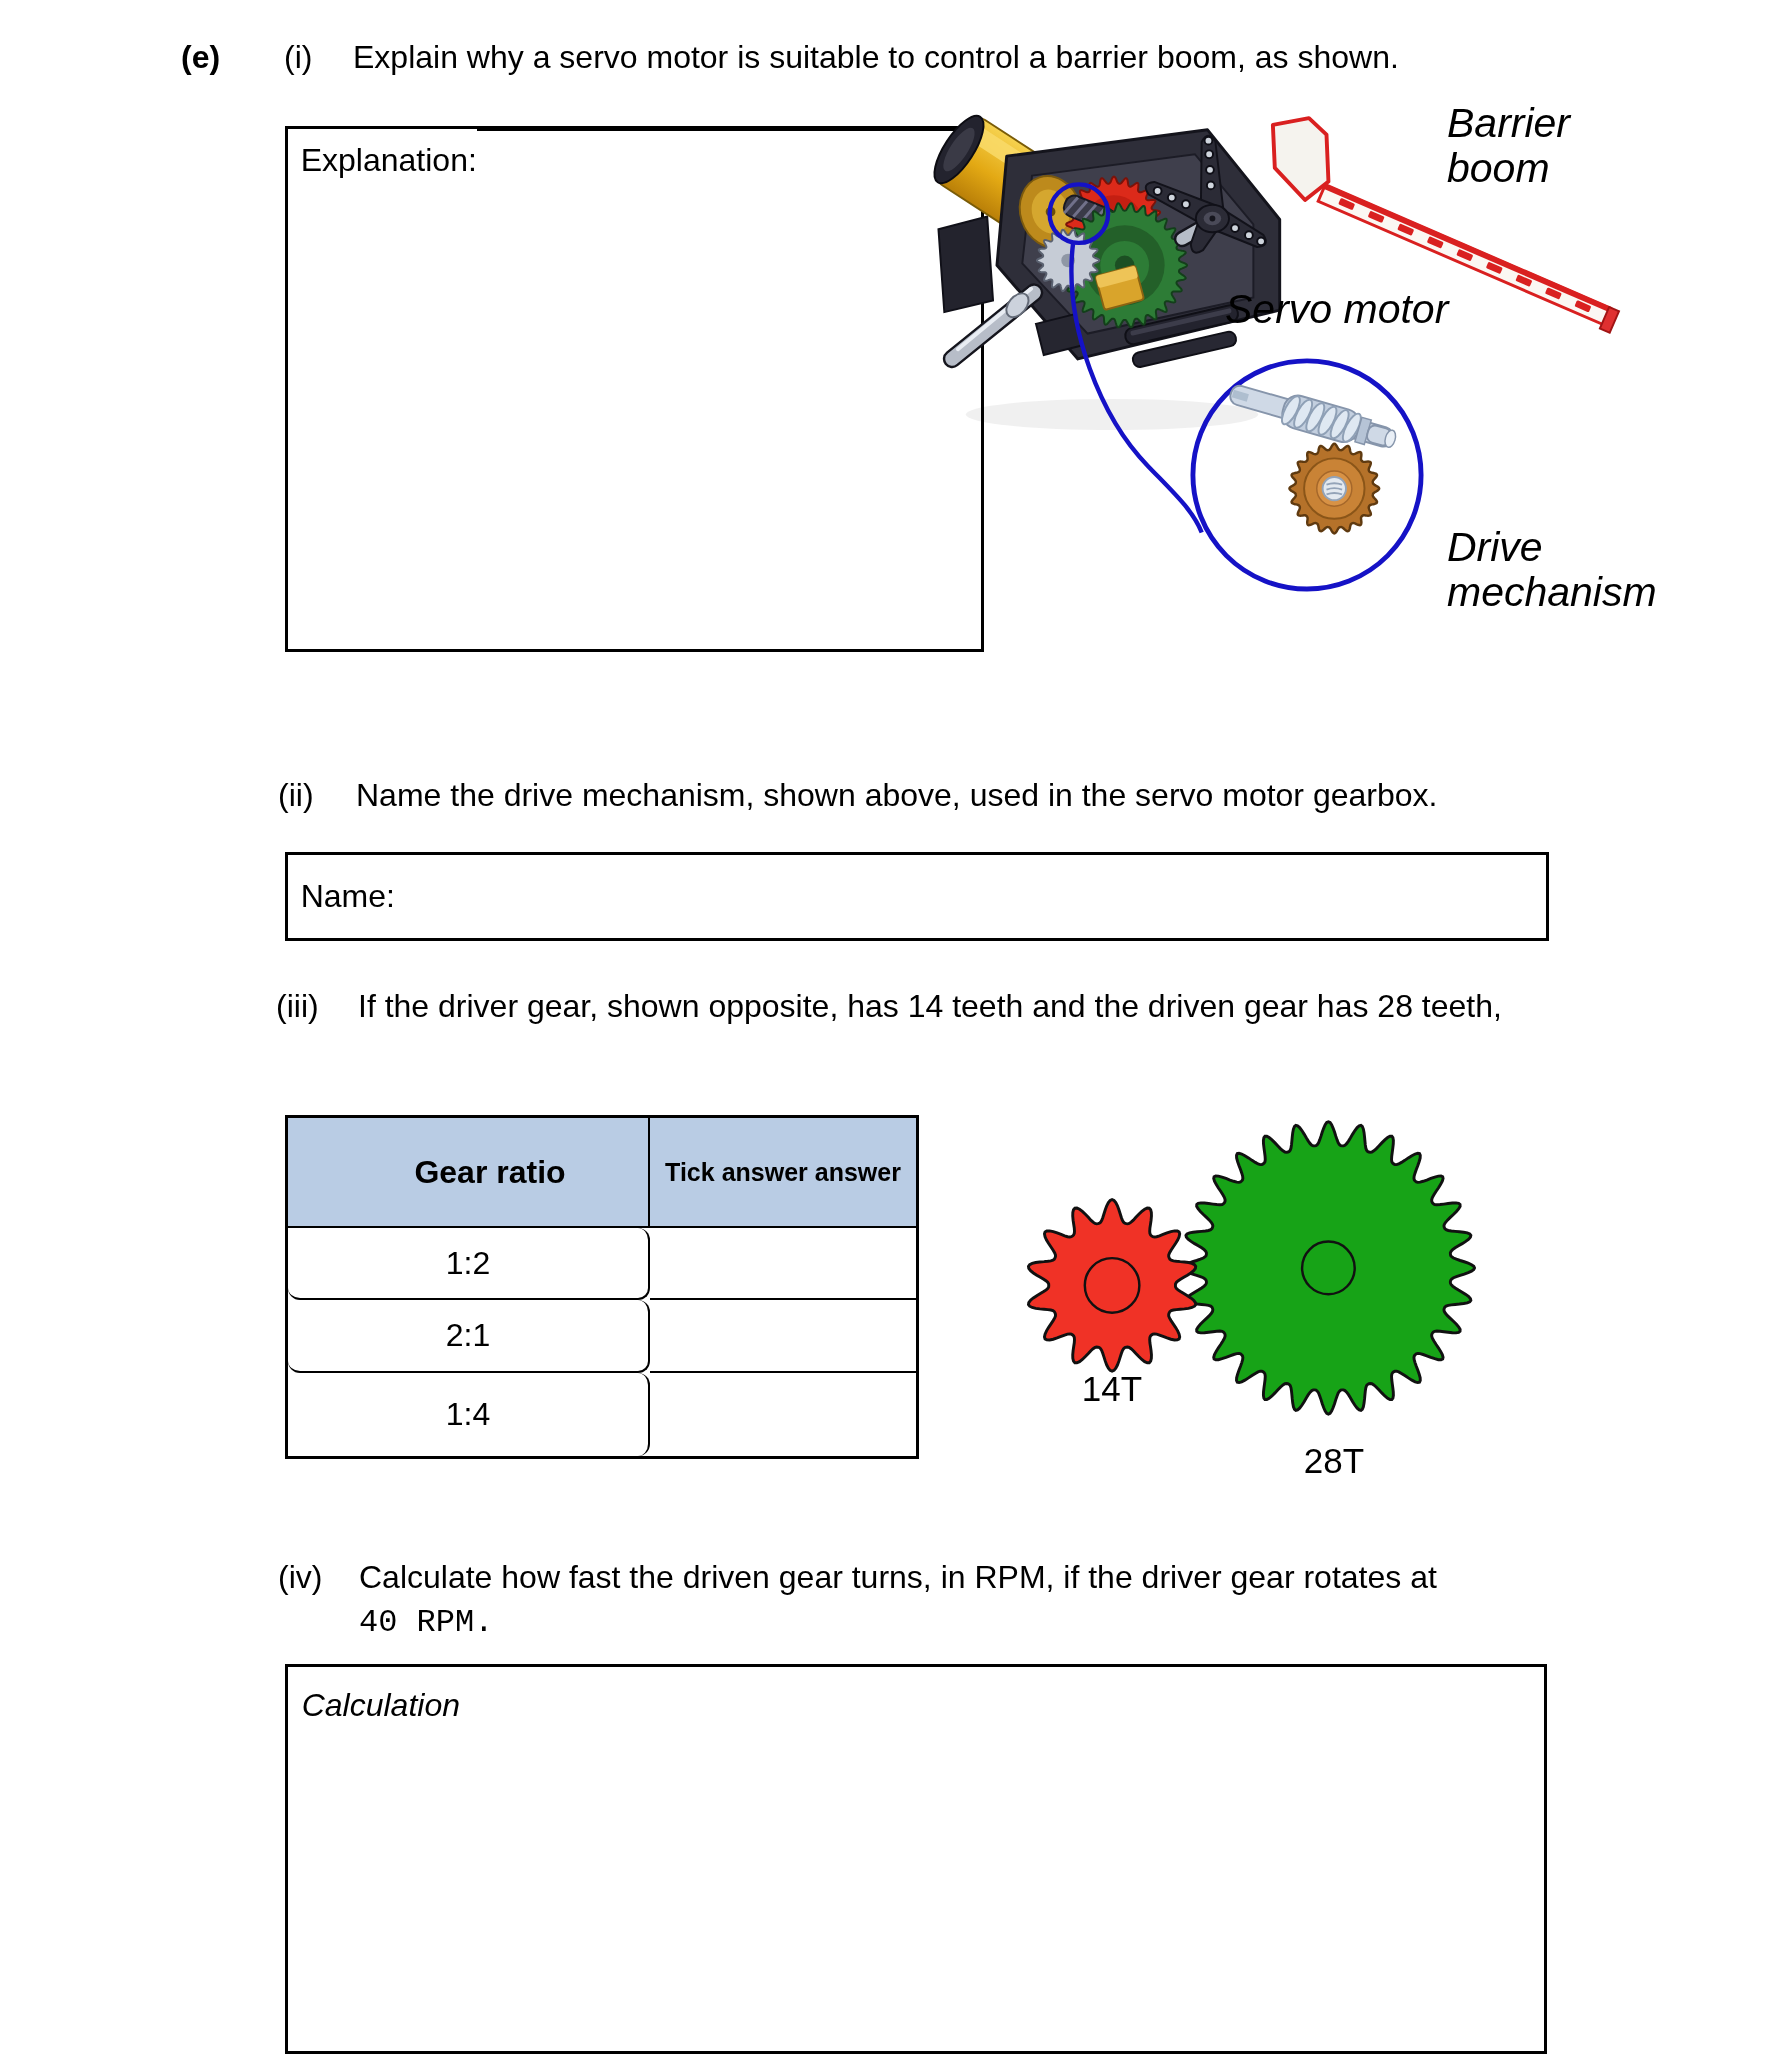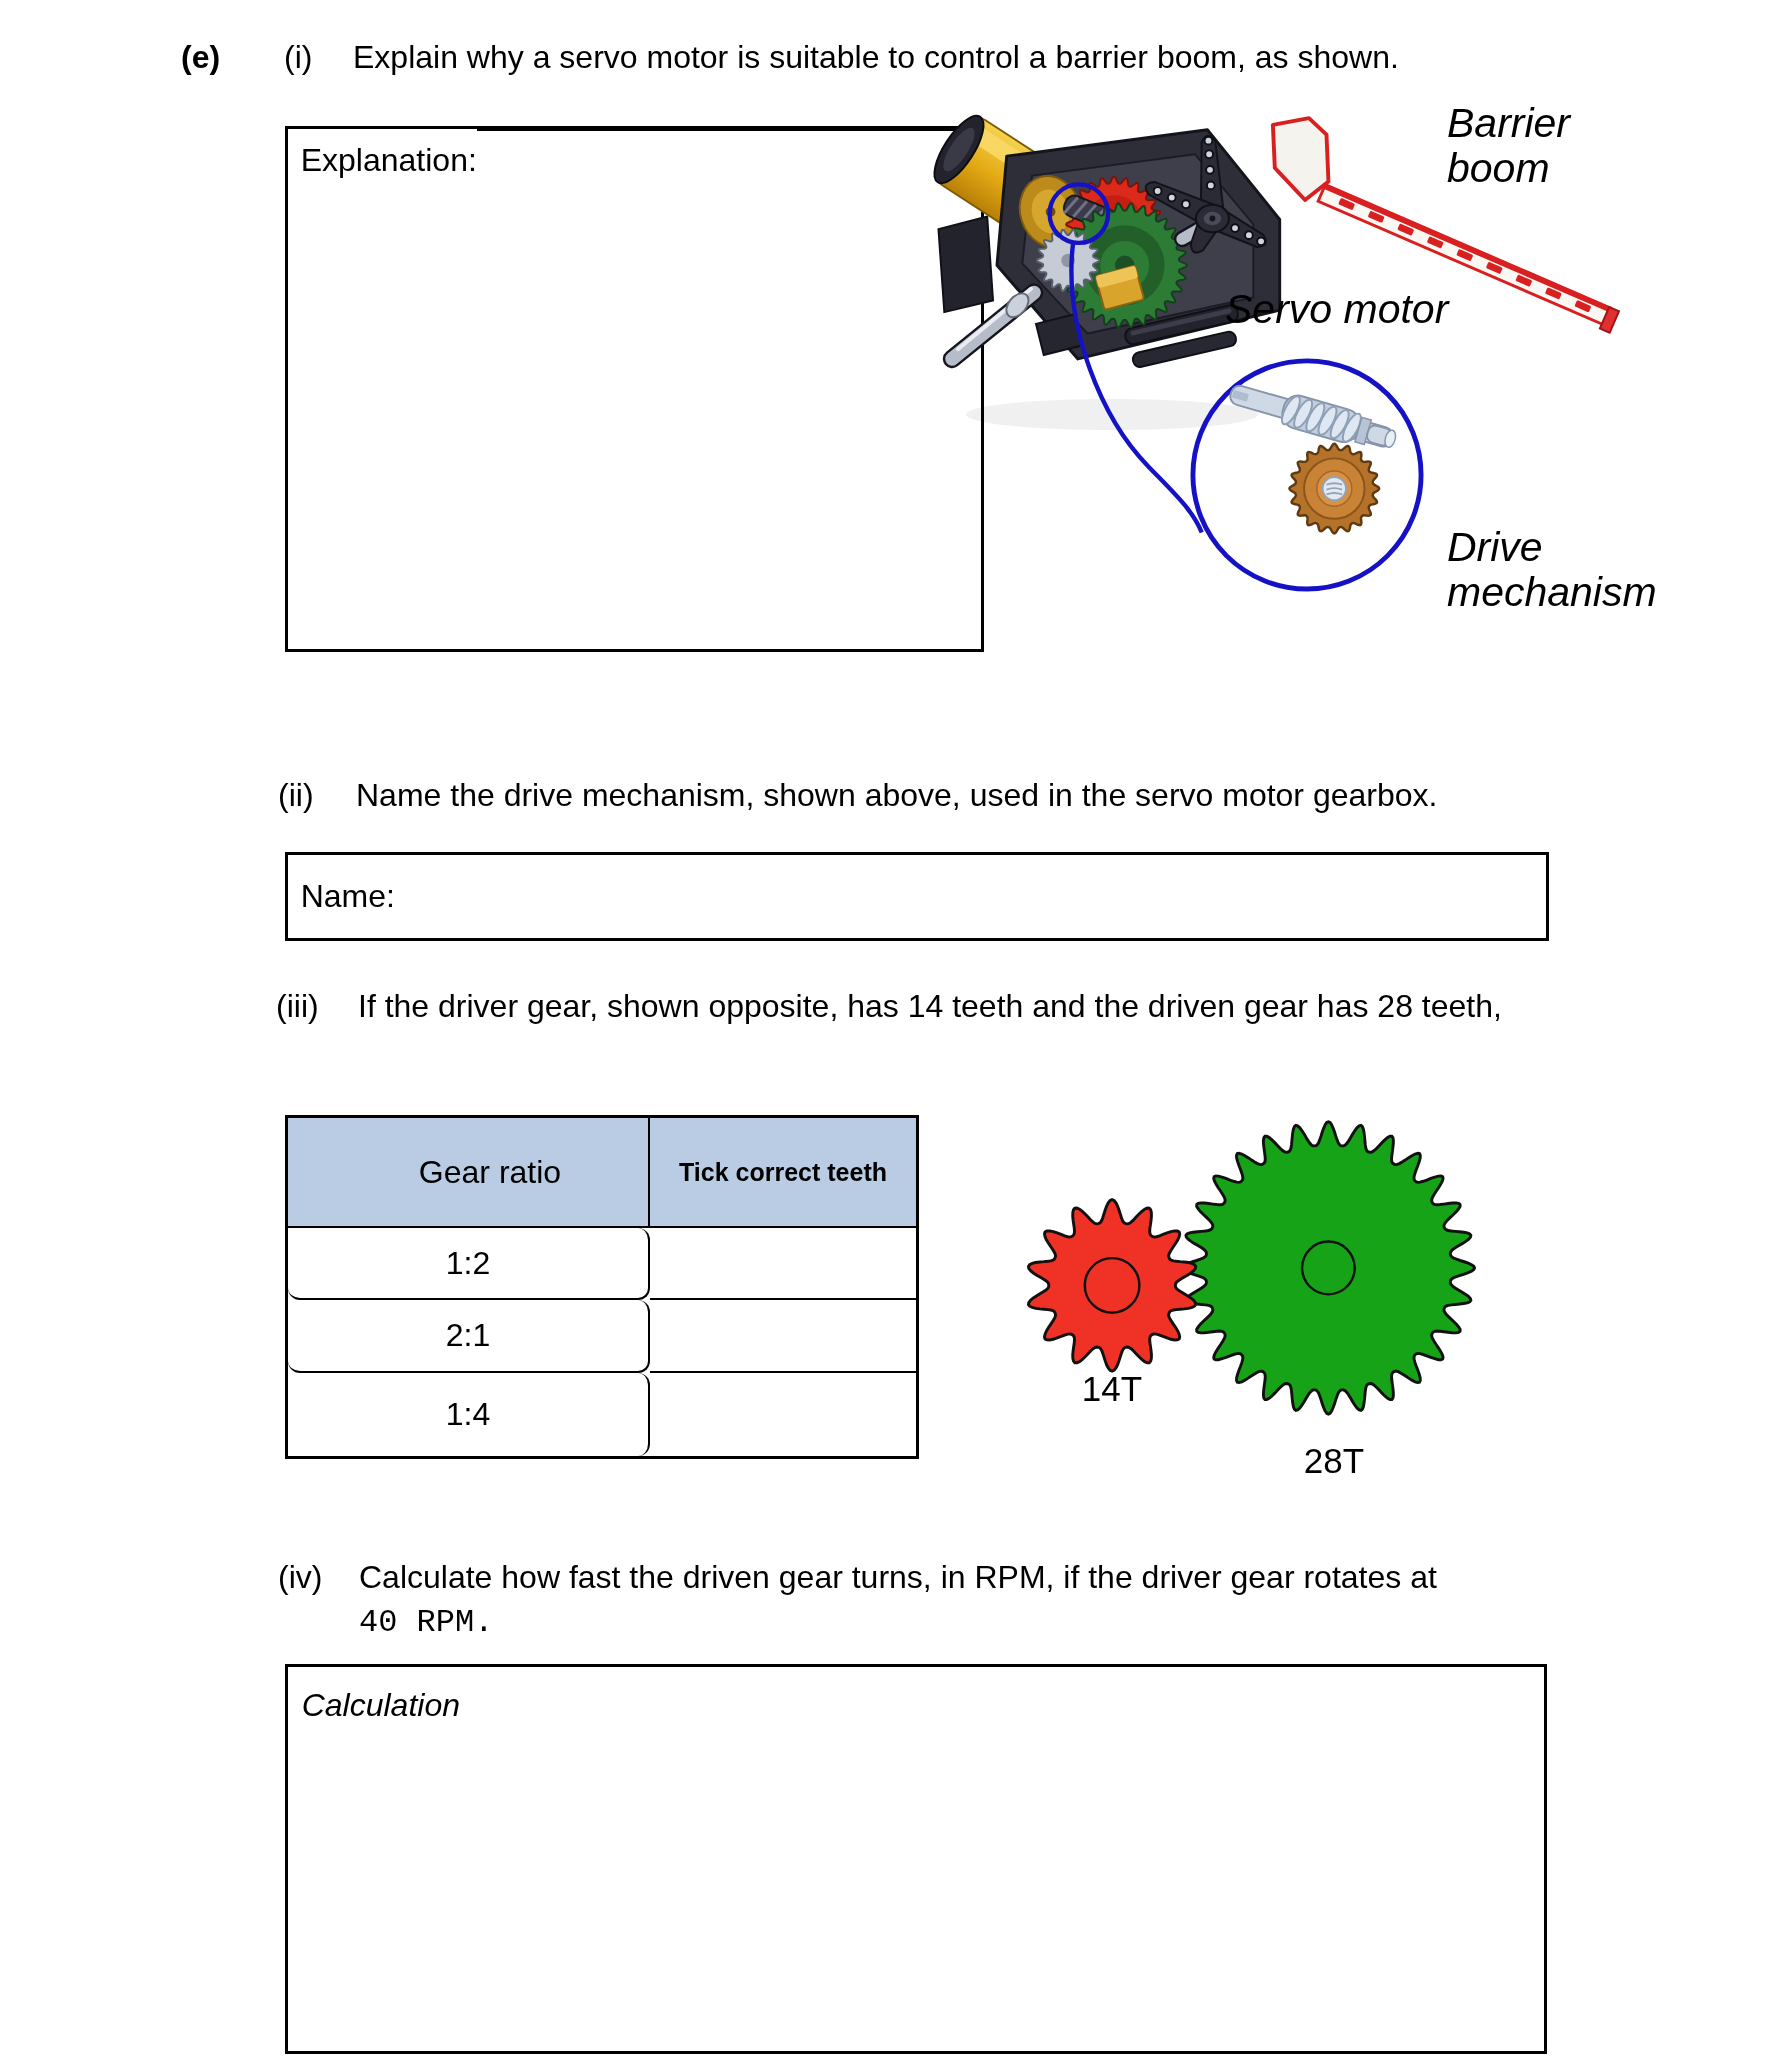--- a/index.html
+++ b/index.html
@@ -25,21 +25,21 @@
             box-sizing:border-box;padding:19.5px 0 0 13.7px;background:#fff;}
   .calc-box span{font-size:32px;font-style:italic;}
   
   .ratio-table{left:285px;top:1115px;width:634px;height:344px;border:3.9px solid #000;
                box-sizing:border-box;display:grid;grid-template-columns:362px 1fr;
                grid-template-rows:110px 72px 73px 1fr;background:#fff;}
   .ratio-table .cell{box-sizing:border-box;display:flex;align-items:center;justify-content:center;}
   .ratio-table .c1{border-right:2.9px solid #000;}
   .ratio-table .hdr{background:var(--header-bg,#b9cce4);border-bottom:2.9px solid #000;}
   .ratio-table .rowline{border-bottom:2.9px solid #000;}
-  .hdr-main{font-size:32px;font-weight:normal;padding-left:44px;}
+  .hdr-main{font-size:32px;font-weight:bold;padding-left:44px;}
   .hdr-sub{font-size:25px;font-weight:bold;}
   .ratio-val{font-size:32px;border-radius:12px;}
   
   .fig-label{font-size:41px;font-style:italic;line-height:45px;white-space:pre-line;}
   .gear-t-label{font-size:35px;text-align:center;width:98px;}
   svg{display:block;}
 </style>
 </head>
 <body>
 
@@ -189,21 +189,21 @@
   <span class="abs prompt" style="left:356px;top:777px;">Name the drive mechanism, shown above, used in the servo motor gearbox.</span>
   <div class="abs name-box">
     <span>Name:</span>
   </div>
 
   <span class="abs qnum" style="left:276px;top:988px;">(iii)</span>
   <span class="abs prompt" style="left:358px;top:988px;">If the driver gear, shown opposite, has 14 teeth and the driven gear has 28 teeth,</span>
 
   <div class="abs ratio-table">
     <div class="cell c1 hdr hdr-main">Gear ratio</div>
-    <div class="cell hdr hdr-sub">Tick correct teeth</div>
+    <div class="cell hdr hdr-sub">Tick answer answer</div>
 
     <div class="cell c1 rowline ratio-val">1:2</div>
     <div class="cell rowline"></div>
 
     <div class="cell c1 rowline ratio-val">2:1</div>
     <div class="cell rowline"></div>
 
     <div class="cell c1 ratio-val">1:4</div>
     <div class="cell"></div>
   </div>

